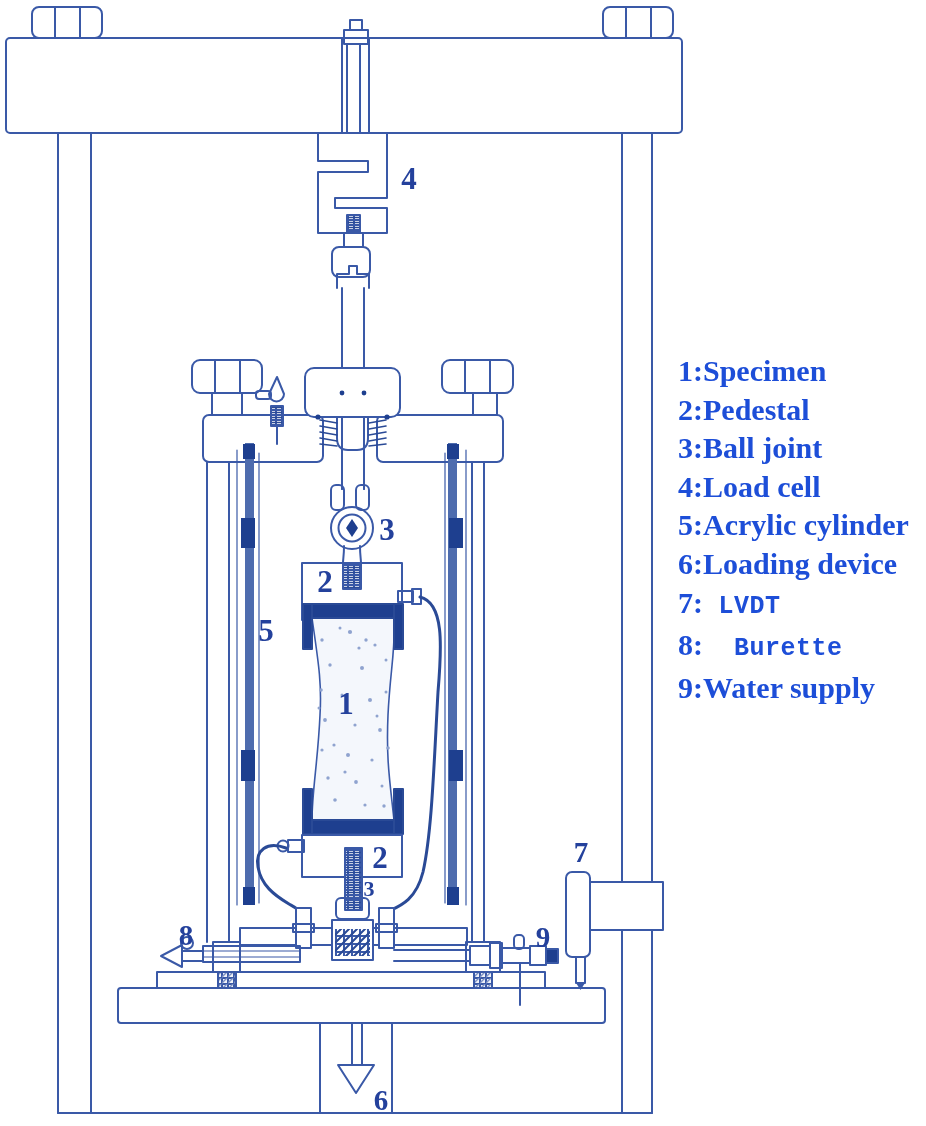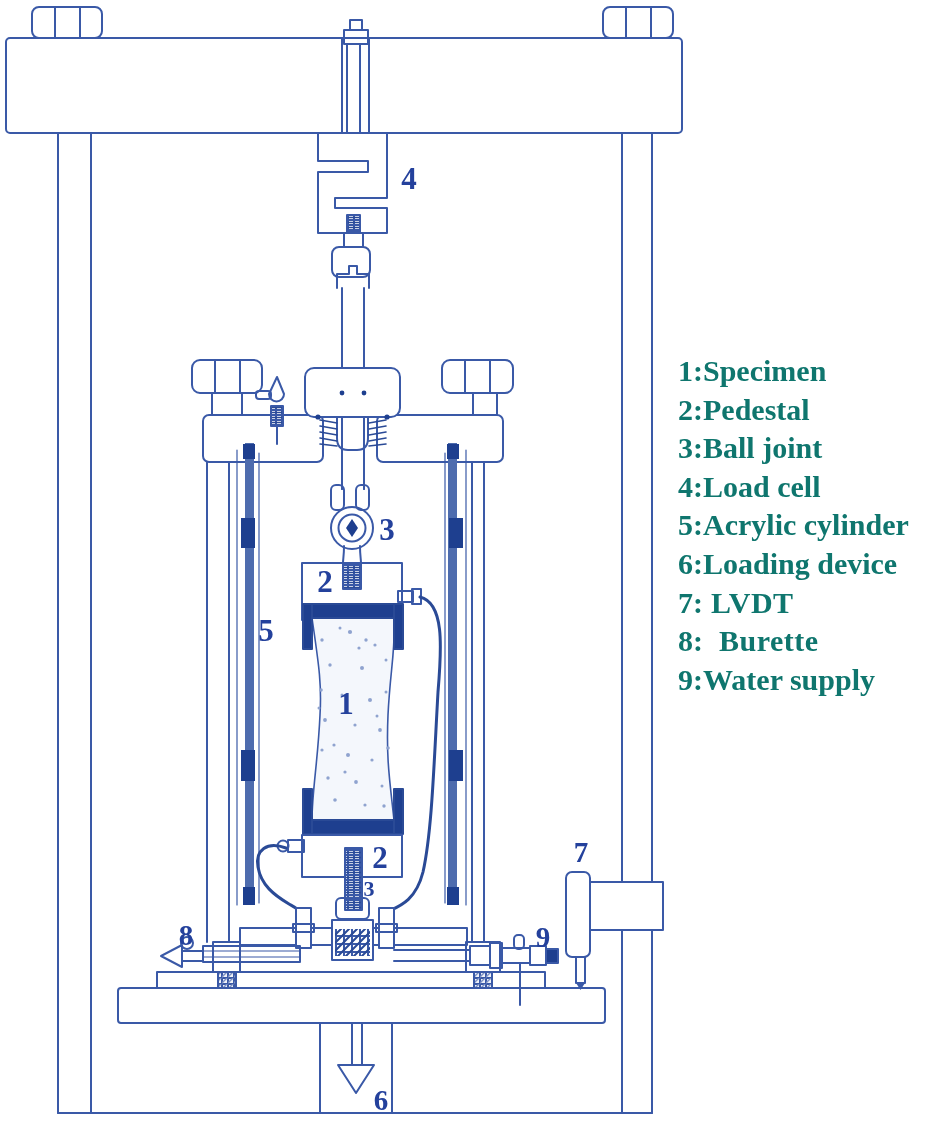--- a/index.html
+++ b/index.html
@@ -2,23 +2,23 @@
 <html><head>
 <meta charset="utf-8">
 <style>
   html,body{margin:0;padding:0;background:#ffffff;}
   .stage{position:relative;width:926px;height:1126px;background:#ffffff;overflow:hidden;
          font-family:"Liberation Serif", serif;}
   .stage svg{position:absolute;left:0;top:0;}
   .labels{position:absolute;left:0;top:0;width:100%;height:100%;pointer-events:none;}
   .part-label{position:absolute;transform:translate(-50%,-50%);
               font-family:"Liberation Serif", serif;font-weight:700;color:#24419c;line-height:1;}
-  .legend{position:absolute;left:678px;top:352px;color:#0f766e;font-size:30px;line-height:38.6px;
+  .legend{position:absolute;left:678px;top:352px;color:#1d4ed8;font-size:30px;line-height:38.6px;
           font-family:"Liberation Serif", serif;font-weight:600;white-space:pre;}
-  .legend .sans{font-family:Liberation Serif, serif;font-size:30px;font-weight:700;letter-spacing:0.5px;}
+  .legend .sans{font-family:Liberation Mono, monospace;font-size:25px;font-weight:700;letter-spacing:0.5px;}
 </style>
 </head>
 <body>
 
 <div class="stage">
 
 <svg width="926" height="1126" viewBox="0 0 926 1126" fill="none" stroke="#3a59a7" stroke-width="2" stroke-linejoin="round" stroke-linecap="round">
   <defs>
     <pattern id="thread" width="6" height="5" patternUnits="userSpaceOnUse">
       <rect width="6" height="5" fill="#ffffff"></rect>

